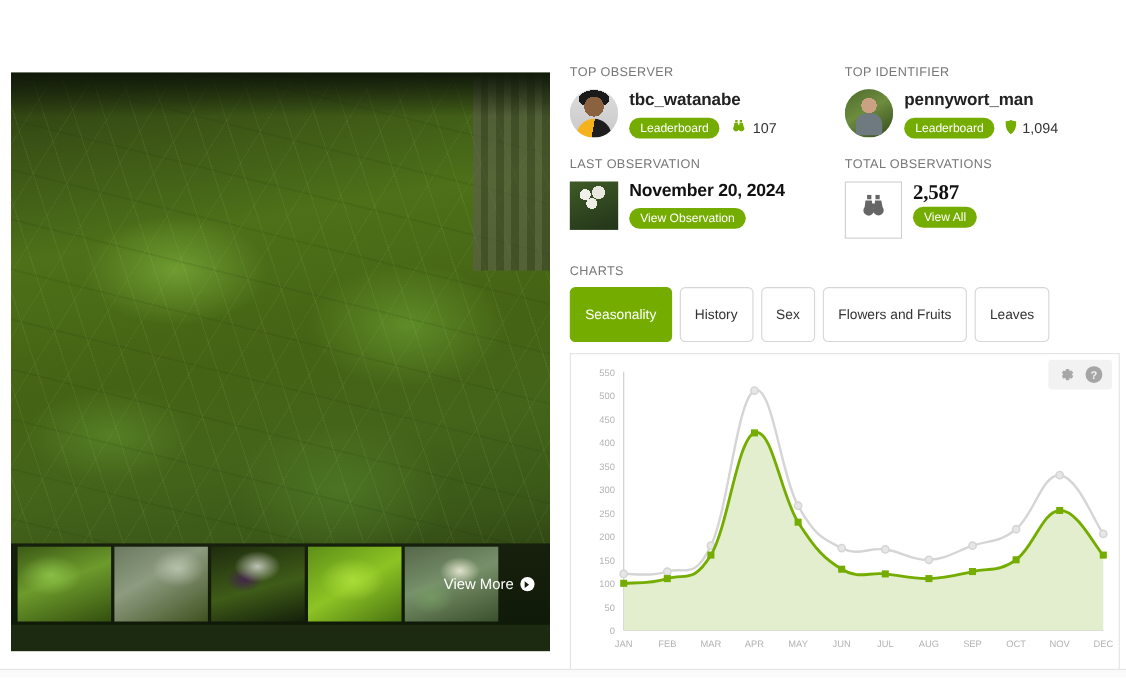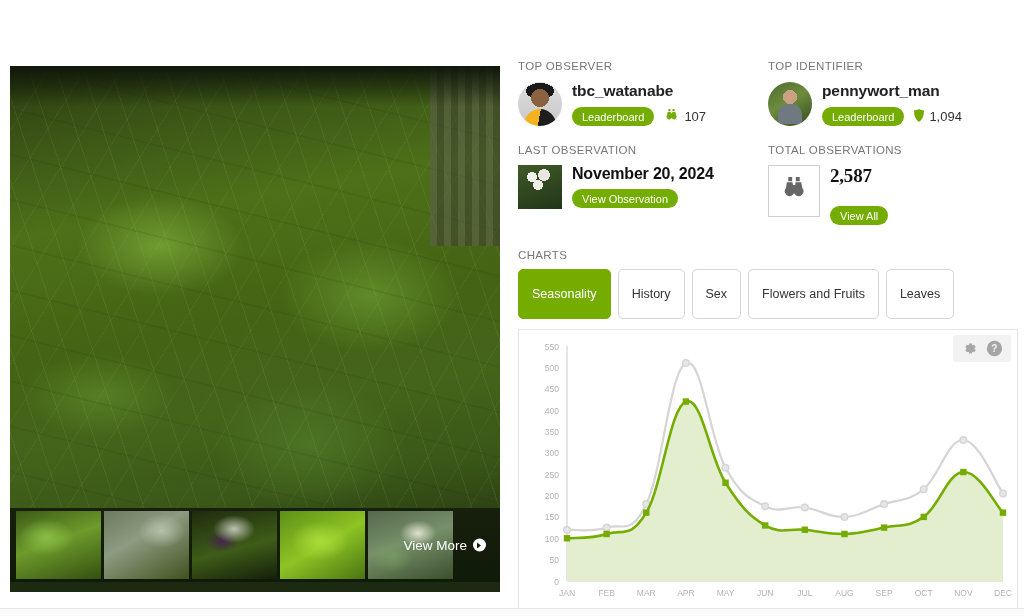--- a/index.html
+++ b/index.html
@@ -61,21 +61,21 @@
     position:absolute; right:0; top:0; width:70px; height:180px;
     background: repeating-linear-gradient(90deg,#5e5e50 0 7px,#3e3e34 7px 14px);
     opacity:.55;
   }
   .hero-top-shade {
     position:absolute; left:0; top:0; width:100%; height:40px;
     background:linear-gradient(#10180a,rgba(16,24,10,0));
   }
 
   .thumbs {
-    position:absolute; left:0; top:442px; width:490px; height:74px;
+    position:absolute; left:0; top:428px; width:490px; height:74px;
     background:linear-gradient(#16200c,#101a08);
     display:flex; align-items:center; padding-left: 6px;
   }
   .thumb {
     width: 85px; height: 68px; margin-right: 3px; position:relative; overflow:hidden;
     cursor:pointer; border:0;
   }
   .t1 { background:
       radial-gradient(ellipse 40px 26px at 30px 26px, rgba(150,205,80,.75), transparent 70%),
       linear-gradient(160deg,#3c5a16,#6d9b2c 45%,#34500f); }
@@ -108,21 +108,21 @@
   
   .right-col { position:absolute; left: 518px; top: 18px; width: 500px; }
 
   .stat-label {
     font-size: 11.5px; letter-spacing: .35px; color:#777; text-transform:uppercase;
     margin-bottom: 9px;
   }
   .stat-row { display:flex; }
   .stat-cell { width: 252px; }
 
-  .person { display:flex; align-items:flex-end; gap:10px; }
+  .person { display:flex; align-items:flex-start; gap:10px; }
   .avatar {
     width: 44px; height:44px; border-radius:50%; overflow:hidden; flex:0 0 44px; position:relative;
     background:#d8d8d8;
   }
   .av1 {
     background:
       radial-gradient(circle 9px at 22px 16px, #8a6240 0 100%, transparent),
       radial-gradient(ellipse 14px 8px at 22px 9px, #1a1a1a 0 100%, transparent),
       linear-gradient(#dcdcdc,#c9c9c9);
   }
@@ -287,21 +287,21 @@
           <div class="obs-block">
             <div class="binoc-box">
               <span>
                 <svg width="28" height="24" viewBox="0 0 15 13">
                     <path d="M4.4 0h2.1v2.3H4.4zM8.5 0h2.1v2.3H8.5zM3.6 2.9h3.1l.5 3.2A2.6 2.6 0 113.2 6zM8.3 2.9h3.1l.6 3.1A2.6 2.6 0 118 6zM6.9 4.3h1.2v2.2H6.9z" fill="#666"></path>
                   </svg>
               </span>
             </div>
             <div class="obs-main">
               <div class="total-num">2,587</div>
-              <div class="badge-row" style="margin-top:19px;">
+              <div class="badge-row" style="margin-top:1px;">
                 <button class="pill">View All</button>
               </div>
             </div>
           </div>
         </div>
       </div>
 
       <div class="sec-charts">
         <div class="stat-label" style="margin-bottom:0;">CHARTS</div>
         <div class="tabs">

